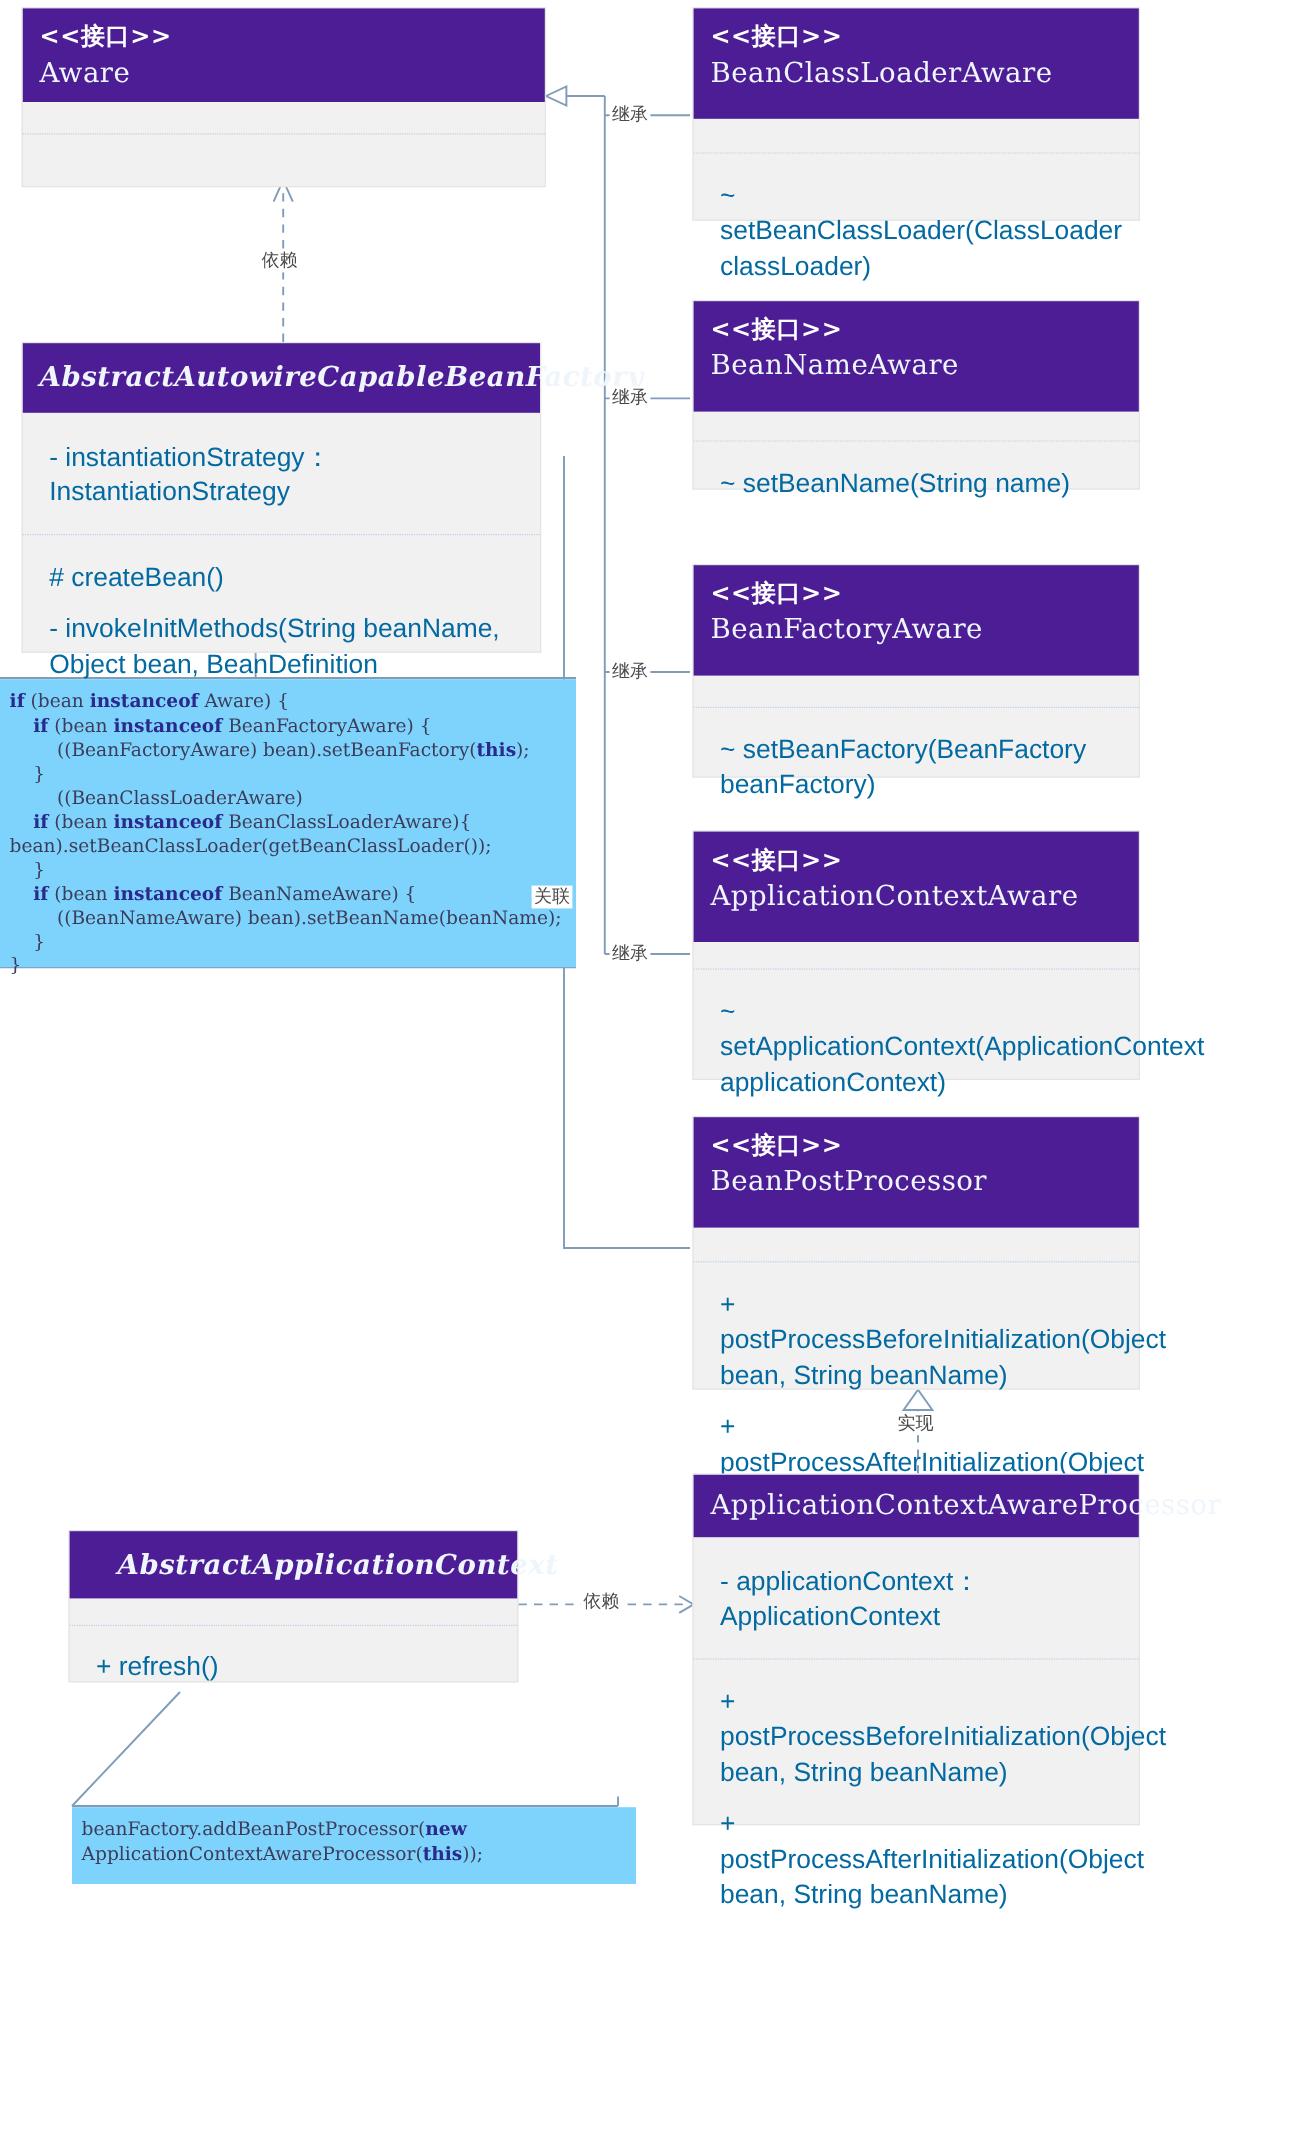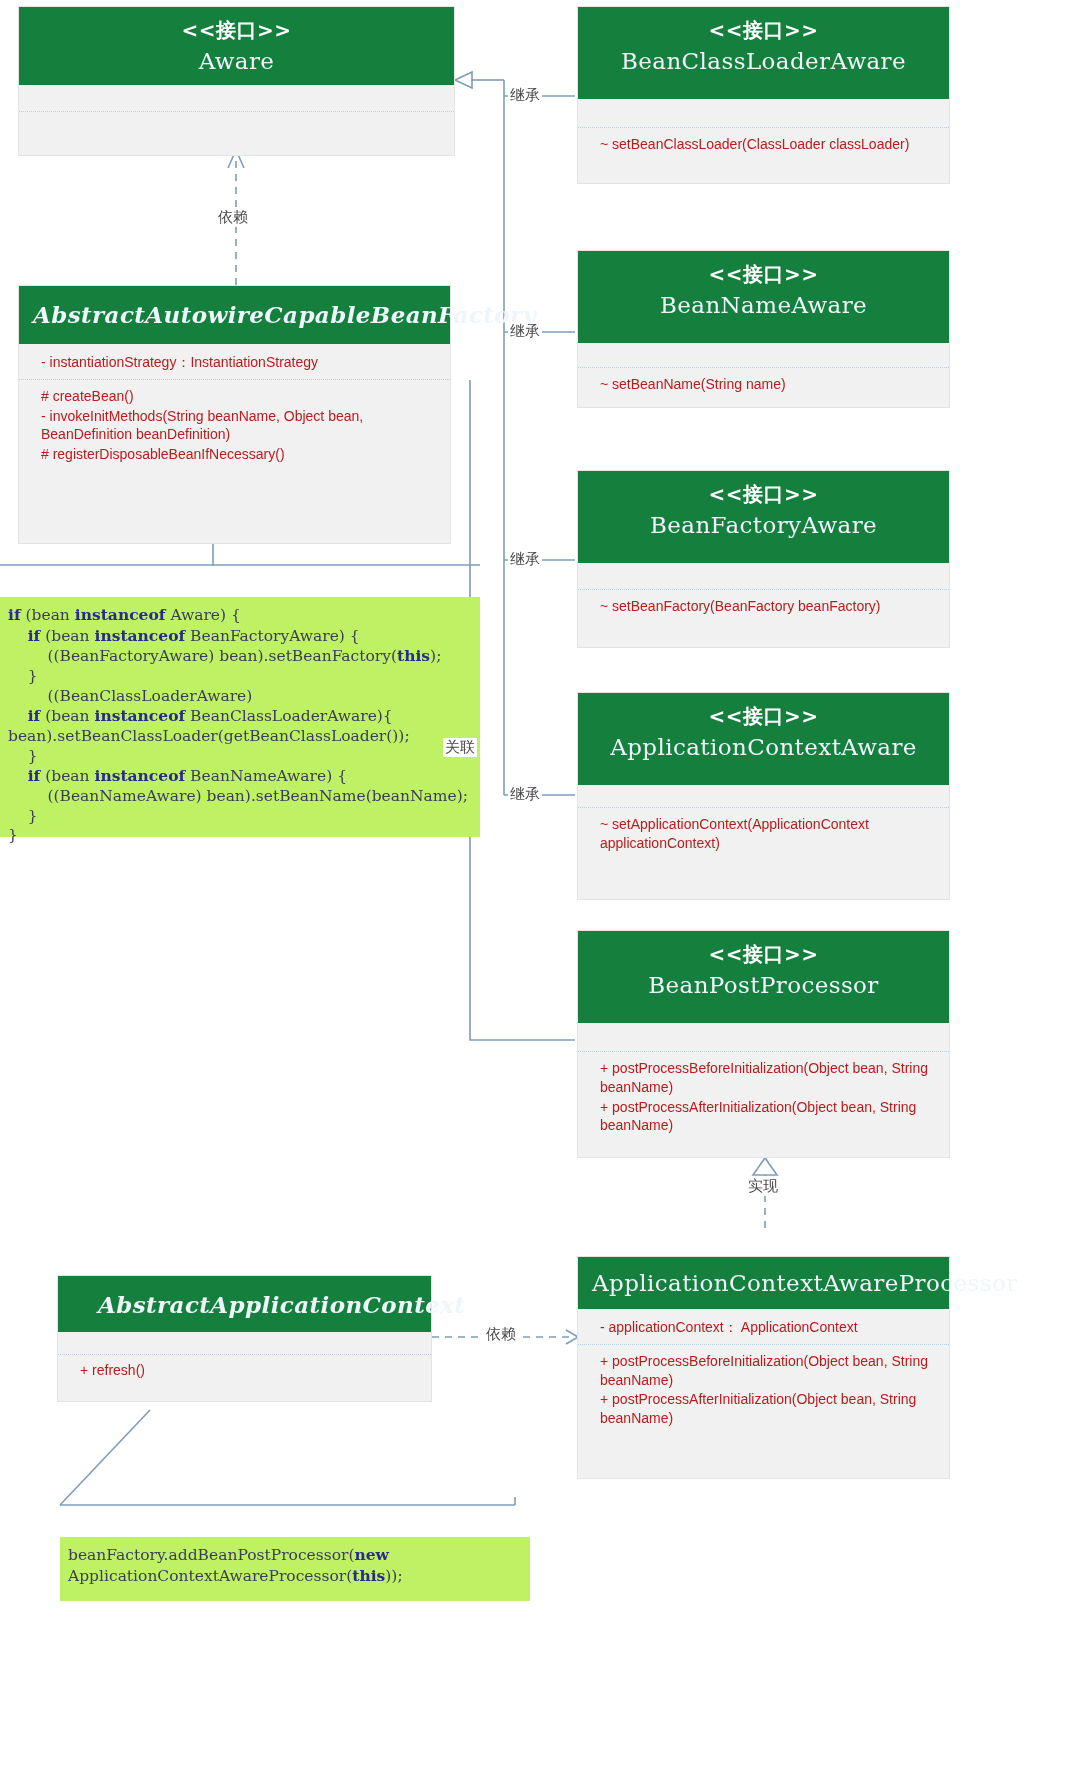--- a/index.html
+++ b/index.html
@@ -26,25 +26,24 @@
     pointer-events: none;
   }
   
   .umlbox {
     position: absolute;
     box-sizing: border-box;
     background: #f1f1f1;
     border: 1px solid #e4e4e4;
   }
   .uml-header {
-    background: #15803d;
+    background: #4c1d95;
     box-sizing: border-box;
     padding: 8px 14px 10px 14px;
     color: #ffffff;
-    text-align: center;
   }
   .uml-stereotype {
     font-family: "DejaVu Sans", sans-serif;
     font-size: 20px;
     font-weight: bold;
     letter-spacing: .5px;
     line-height: 1.5;
     color: #ffffff;
   }
   .uml-title {
@@ -66,34 +65,33 @@
     padding: 6px 16px 8px 22px;
   }
   .uml-section + .uml-section {
     border-top: 1px dotted #b9cfe4;
   }
   .uml-spacer {
     height: 26px;
   }
   .uml-line {
     font-family: "Liberation Sans", sans-serif;
-    font-size: 14px;
+    font-size: 22px;
     line-height: 1.34;
-    color: #b91c1c;
+    color: #0369a1;
     white-space: pre-wrap;
-    margin: 1px 0;
+    margin: 14px 0;
   }
   
   .codebox {
     position: absolute;
     box-sizing: border-box;
-    background: #bef264;
+    background: #7dd3fc;
     border-top: 1px solid #c9d9e6;
     padding: 8px 6px 6px 8px;
-    margin-top: 31px;
   }
   .code-line {
     font-family: "DejaVu Serif", serif;
     font-size: 15.5px;
     line-height: 1.27;
     color: #3c3c5a;
     white-space: pre;
   }
   .kw {
     font-weight: bold;
@@ -251,21 +249,21 @@
     </div>
     <div class="uml-body">
       <div class="uml-section" style="height:28px;"></div>
       <div class="uml-section">
         <div class="uml-line">+ postProcessBeforeInitialization(Object bean, String beanName)</div>
         <div class="uml-line">+ postProcessAfterInitialization(Object bean, String beanName)</div>
       </div>
     </div>
   </div>
 
-  <div class="umlbox" style="left:577px; top:1256px; width:373px; height:223px;">
+  <div class="umlbox" style="left:577px; top:1228px; width:373px; height:293px;">
     <div class="uml-header" style="height:52px; padding-top:10px;">
       <div class="uml-title">ApplicationContextAwareProcessor</div>
     </div>
     <div class="uml-body">
       <div class="uml-section" style="padding-top:8px; padding-bottom:6px;">
         <div class="uml-line">- applicationContext： ApplicationContext</div>
       </div>
       <div class="uml-section" style="padding-top:6px;">
         <div class="uml-line">+ postProcessBeforeInitialization(Object bean, String beanName)</div>
         <div class="uml-line">+ postProcessAfterInitialization(Object bean, String beanName)</div>

